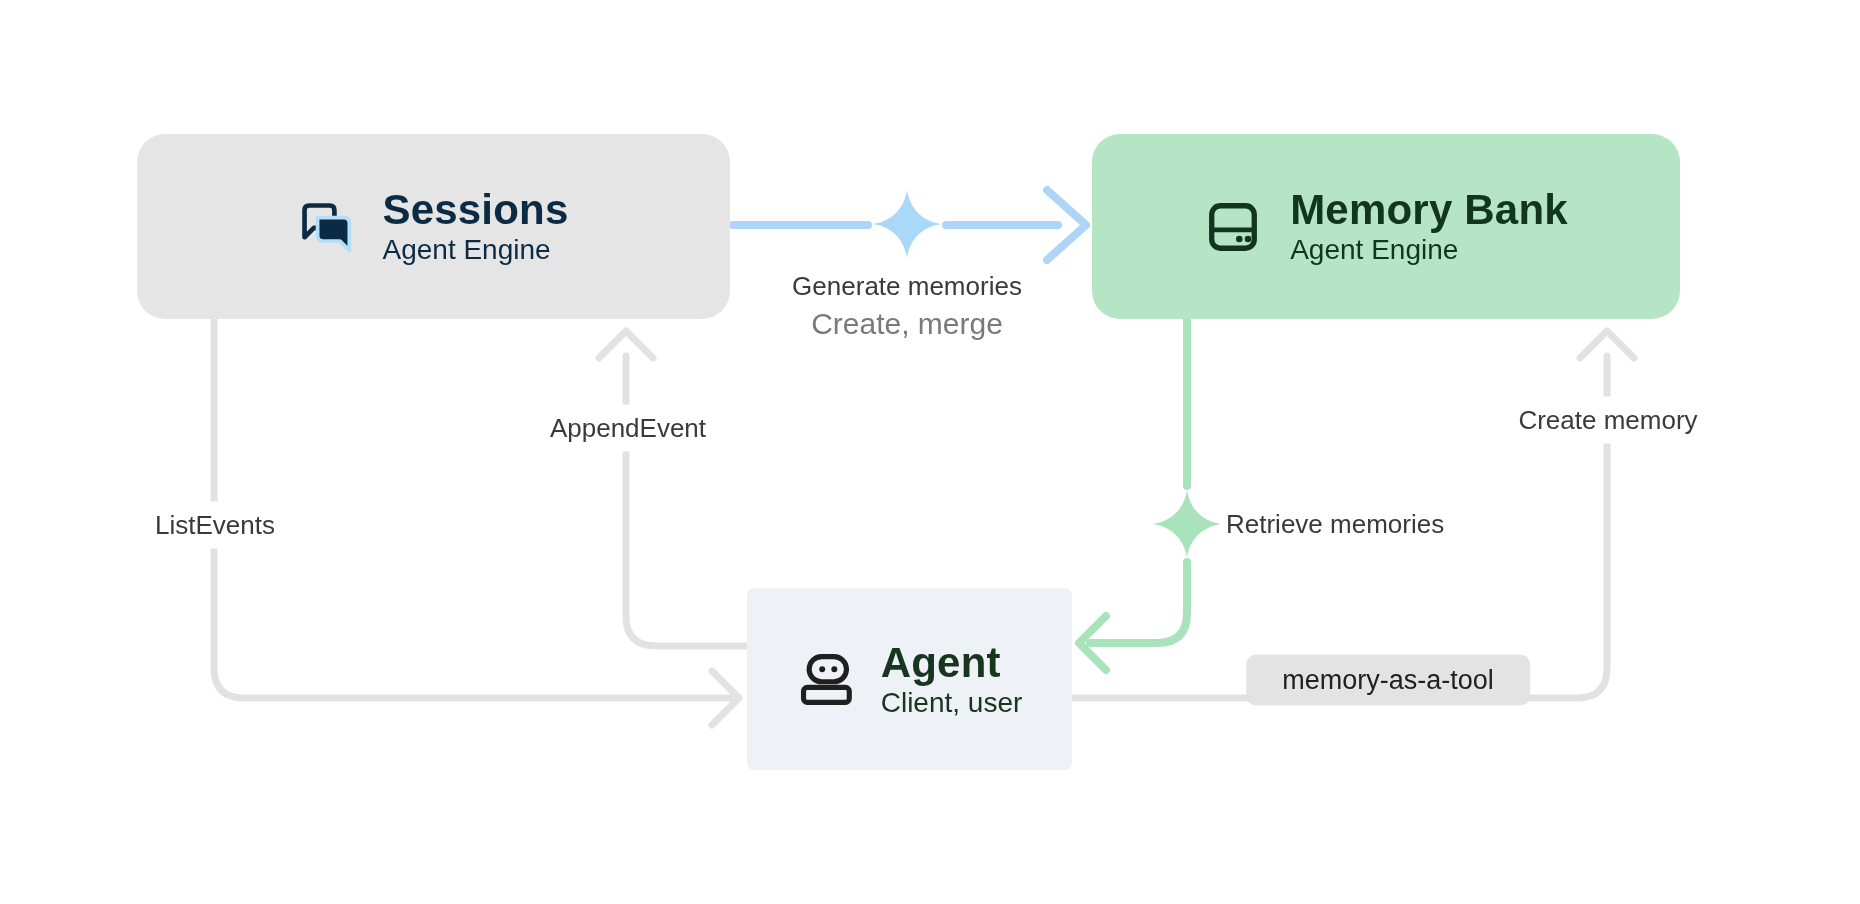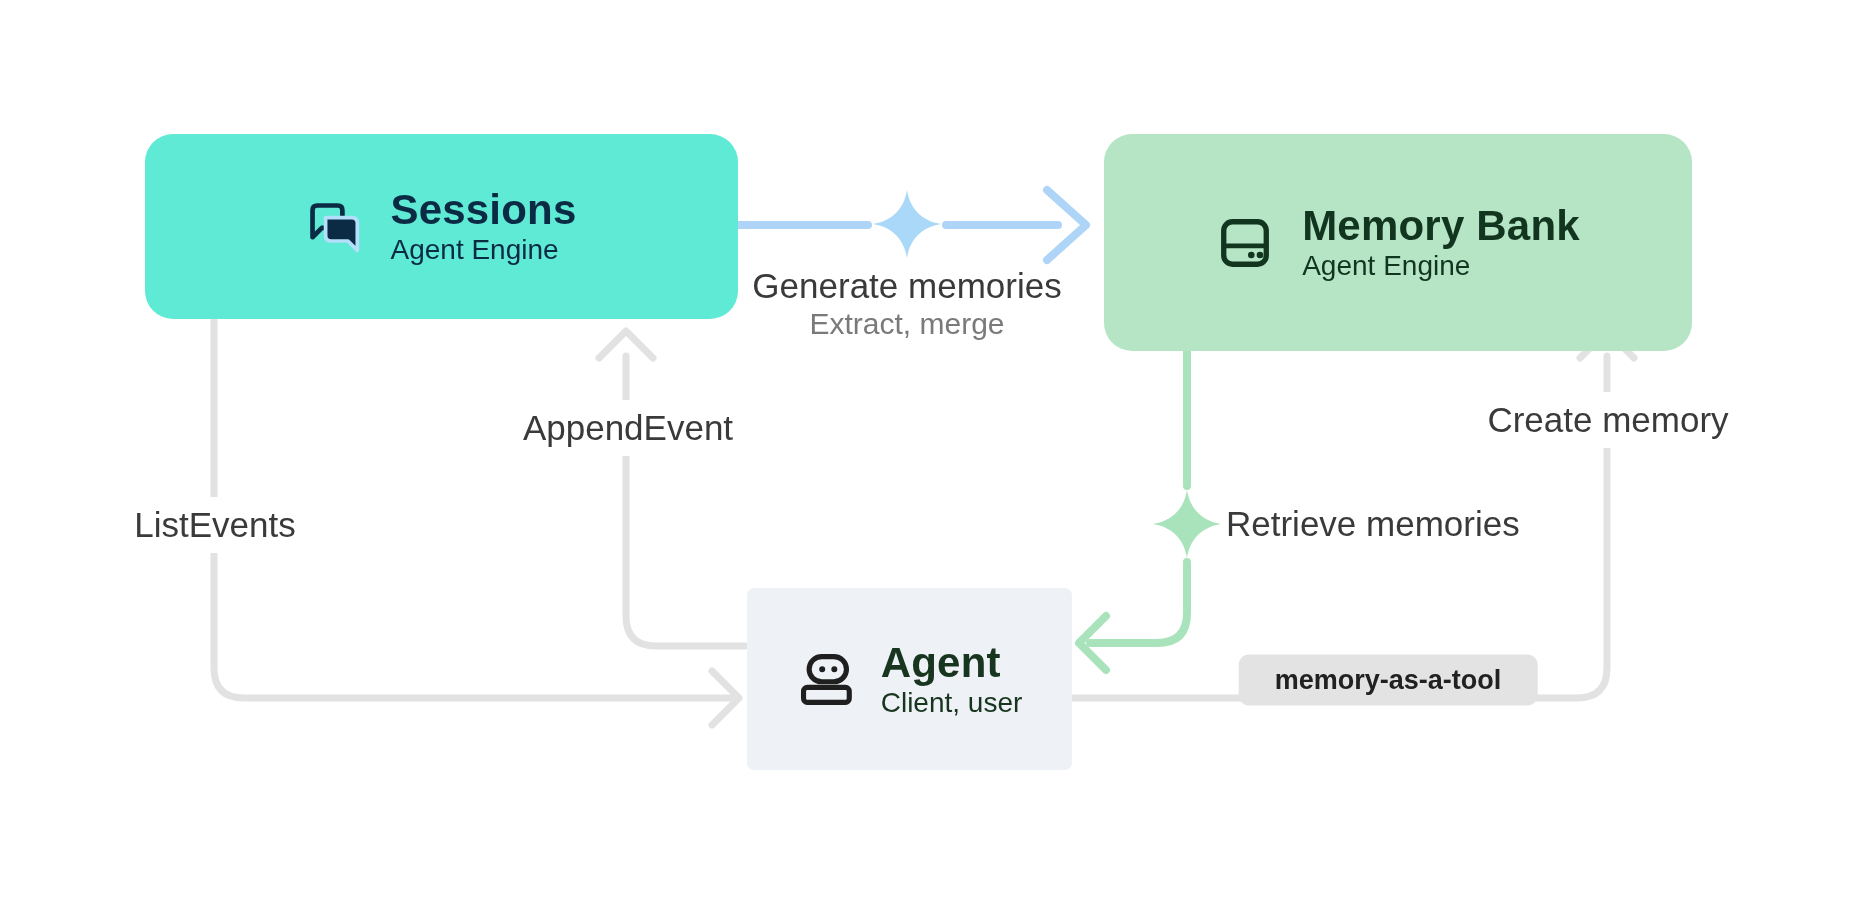--- a/index.html
+++ b/index.html
@@ -5,34 +5,34 @@
   html,body{margin:0;padding:0;}
   body{background:#ffffff;font-family:"Liberation Sans", sans-serif;}
   .stage{position:relative;width:1860px;height:904px;background:#ffffff;overflow:hidden;}
   svg.wires{position:absolute;left:0;top:0;width:1860px;height:904px;}
   .node{position:absolute;display:flex;align-items:center;justify-content:center;gap:28px;border-radius:28px;}
   .node-icon{flex:0 0 auto;display:block;}
   .node-text{display:flex;flex-direction:column;justify-content:center;}
   .node-title{font-size:42px;font-weight:700;line-height:1.12;letter-spacing:0.2px;}
   .node-subtitle{font-size:28px;font-weight:400;line-height:1.2;}
   #sessions{left:137px;top:134px;width:593px;height:185px;}
-  #memory-bank{left:1092px;top:134px;width:588px;height:217px;margin-left:12px;}
+  #memory-bank{left:1092px;top:134px;width:588px;height:185px;}
   #agent{left:747px;top:588px;width:325px;height:182px;border-radius:26px;}
-  .edge-label{position:absolute;font-size:35px;font-weight:500;white-space:nowrap;}
+  .edge-label{position:absolute;font-size:26px;font-weight:500;white-space:nowrap;}
   .edge-sublabel{position:absolute;font-size:30px;font-weight:400;white-space:nowrap;}
   .centered{transform:translate(-50%,-50%);}
   .on-line{background:#ffffff;padding:8px 14px;}
   #generate-label{left:907px;top:286px;}
   #extract-sublabel{left:907px;top:324px;}
   #append-label{left:628px;top:428px;}
   #list-label{left:215px;top:525px;}
   #create-label{left:1608px;top:420px;}
   #retrieve-label{left:1226px;top:524px;transform:translateY(-50%);}
   .tool-badge{position:absolute;left:1388px;top:680px;transform:translate(-50%,-50%);
-    font-size:27px;font-weight:700;padding:10px 36px;border-radius:10px;white-space:nowrap;}
+    font-size:27px;font-weight:400;padding:10px 36px;border-radius:10px;white-space:nowrap;}
 </style>
 </head>
 <body>
 
 <div class="stage" style="background: rgb(255, 255, 255);">
 
   <svg class="wires" viewBox="0 0 1860 904" fill="none">
 
     <g>
       <path d="M 733 225 L 868 225" stroke-width="8" stroke-linecap="round" stroke="#aed5f8"></path>
@@ -57,21 +57,21 @@
       <path d="M 1106 616 L 1079 643 L 1106 670" stroke-width="8" stroke-linecap="round" stroke-linejoin="round" stroke="#a9e3bb"></path>
       <path d="M 1187 490 C 1190 509 1202 521 1221 524 C 1202 527 1190 539 1187 558 C 1184 539 1172 527 1153 524 C 1172 521 1184 509 1187 490 Z" fill="#a9e3bb"></path>
     </g>
 
     <g>
       <path d="M 1073 698 L 1577 698 Q 1607 698 1607 668 L 1607 356" stroke-width="7" stroke-linecap="round" stroke="#e2e2e2"></path>
       <path d="M 1580 358 L 1607 331 L 1634 358" stroke-width="7" stroke-linecap="round" stroke-linejoin="round" stroke="#e2e2e2"></path>
     </g>
   </svg>
 
-  <div class="node" id="sessions" style="background: #5eead4; color: rgb(11, 43, 69); margin-left: 8px;">
+  <div class="node" id="sessions" style="background: #e5e5e5; color: rgb(11, 43, 69);">
     <svg class="node-icon" width="56" height="56" viewBox="0 0 60 60" fill="none">
       <path d="M 34 7 H 12 Q 7 7 7 12 V 41 L 17 31 H 34 Q 39 31 39 26 V 12 Q 39 7 34 7 Z" stroke="currentColor" stroke-width="5" stroke-linejoin="round"></path>
       <path d="M 21 20 V 39 Q 21 45 27 45 H 45 L 55 55 V 26 Q 55 20 49 20 Z" fill="currentColor" stroke-width="4" stroke-linejoin="round" stroke="#b3dffa"></path>
     </svg>
     <div class="node-text">
       <div class="node-title">Sessions</div>
       <div class="node-subtitle">Agent Engine</div>
     </div>
   </div>
 
@@ -95,21 +95,21 @@
       <circle cx="40" cy="19.5" r="3.2" fill="currentColor"></circle>
       <rect x="7" y="39" width="49" height="16" rx="4" stroke="currentColor" stroke-width="5.5"></rect>
     </svg>
     <div class="node-text">
       <div class="node-title">Agent</div>
       <div class="node-subtitle">Client, user</div>
     </div>
   </div>
 
   <div class="edge-label centered" id="generate-label" style="color: rgb(58, 58, 58);">Generate memories</div>
-  <div class="edge-sublabel centered" id="extract-sublabel" style="color: rgb(122, 122, 122);">Extract, merge</div>
+  <div class="edge-sublabel centered" id="extract-sublabel" style="color: rgb(122, 122, 122);">Create, merge</div>
 
   <div class="edge-label centered on-line" id="append-label" style="color: rgb(58, 58, 58);">AppendEvent</div>
 
   <div class="edge-label" id="retrieve-label" style="color: rgb(58, 58, 58);">Retrieve memories</div>
 
   <div class="edge-label centered on-line" id="list-label" style="color: rgb(58, 58, 58);">ListEvents</div>
 
   <div class="edge-label centered on-line" id="create-label" style="color: rgb(58, 58, 58);">Create memory</div>
 
   <div class="tool-badge" style="background: rgb(227, 227, 227); color: rgb(33, 33, 33);">memory-as-a-tool</div>

